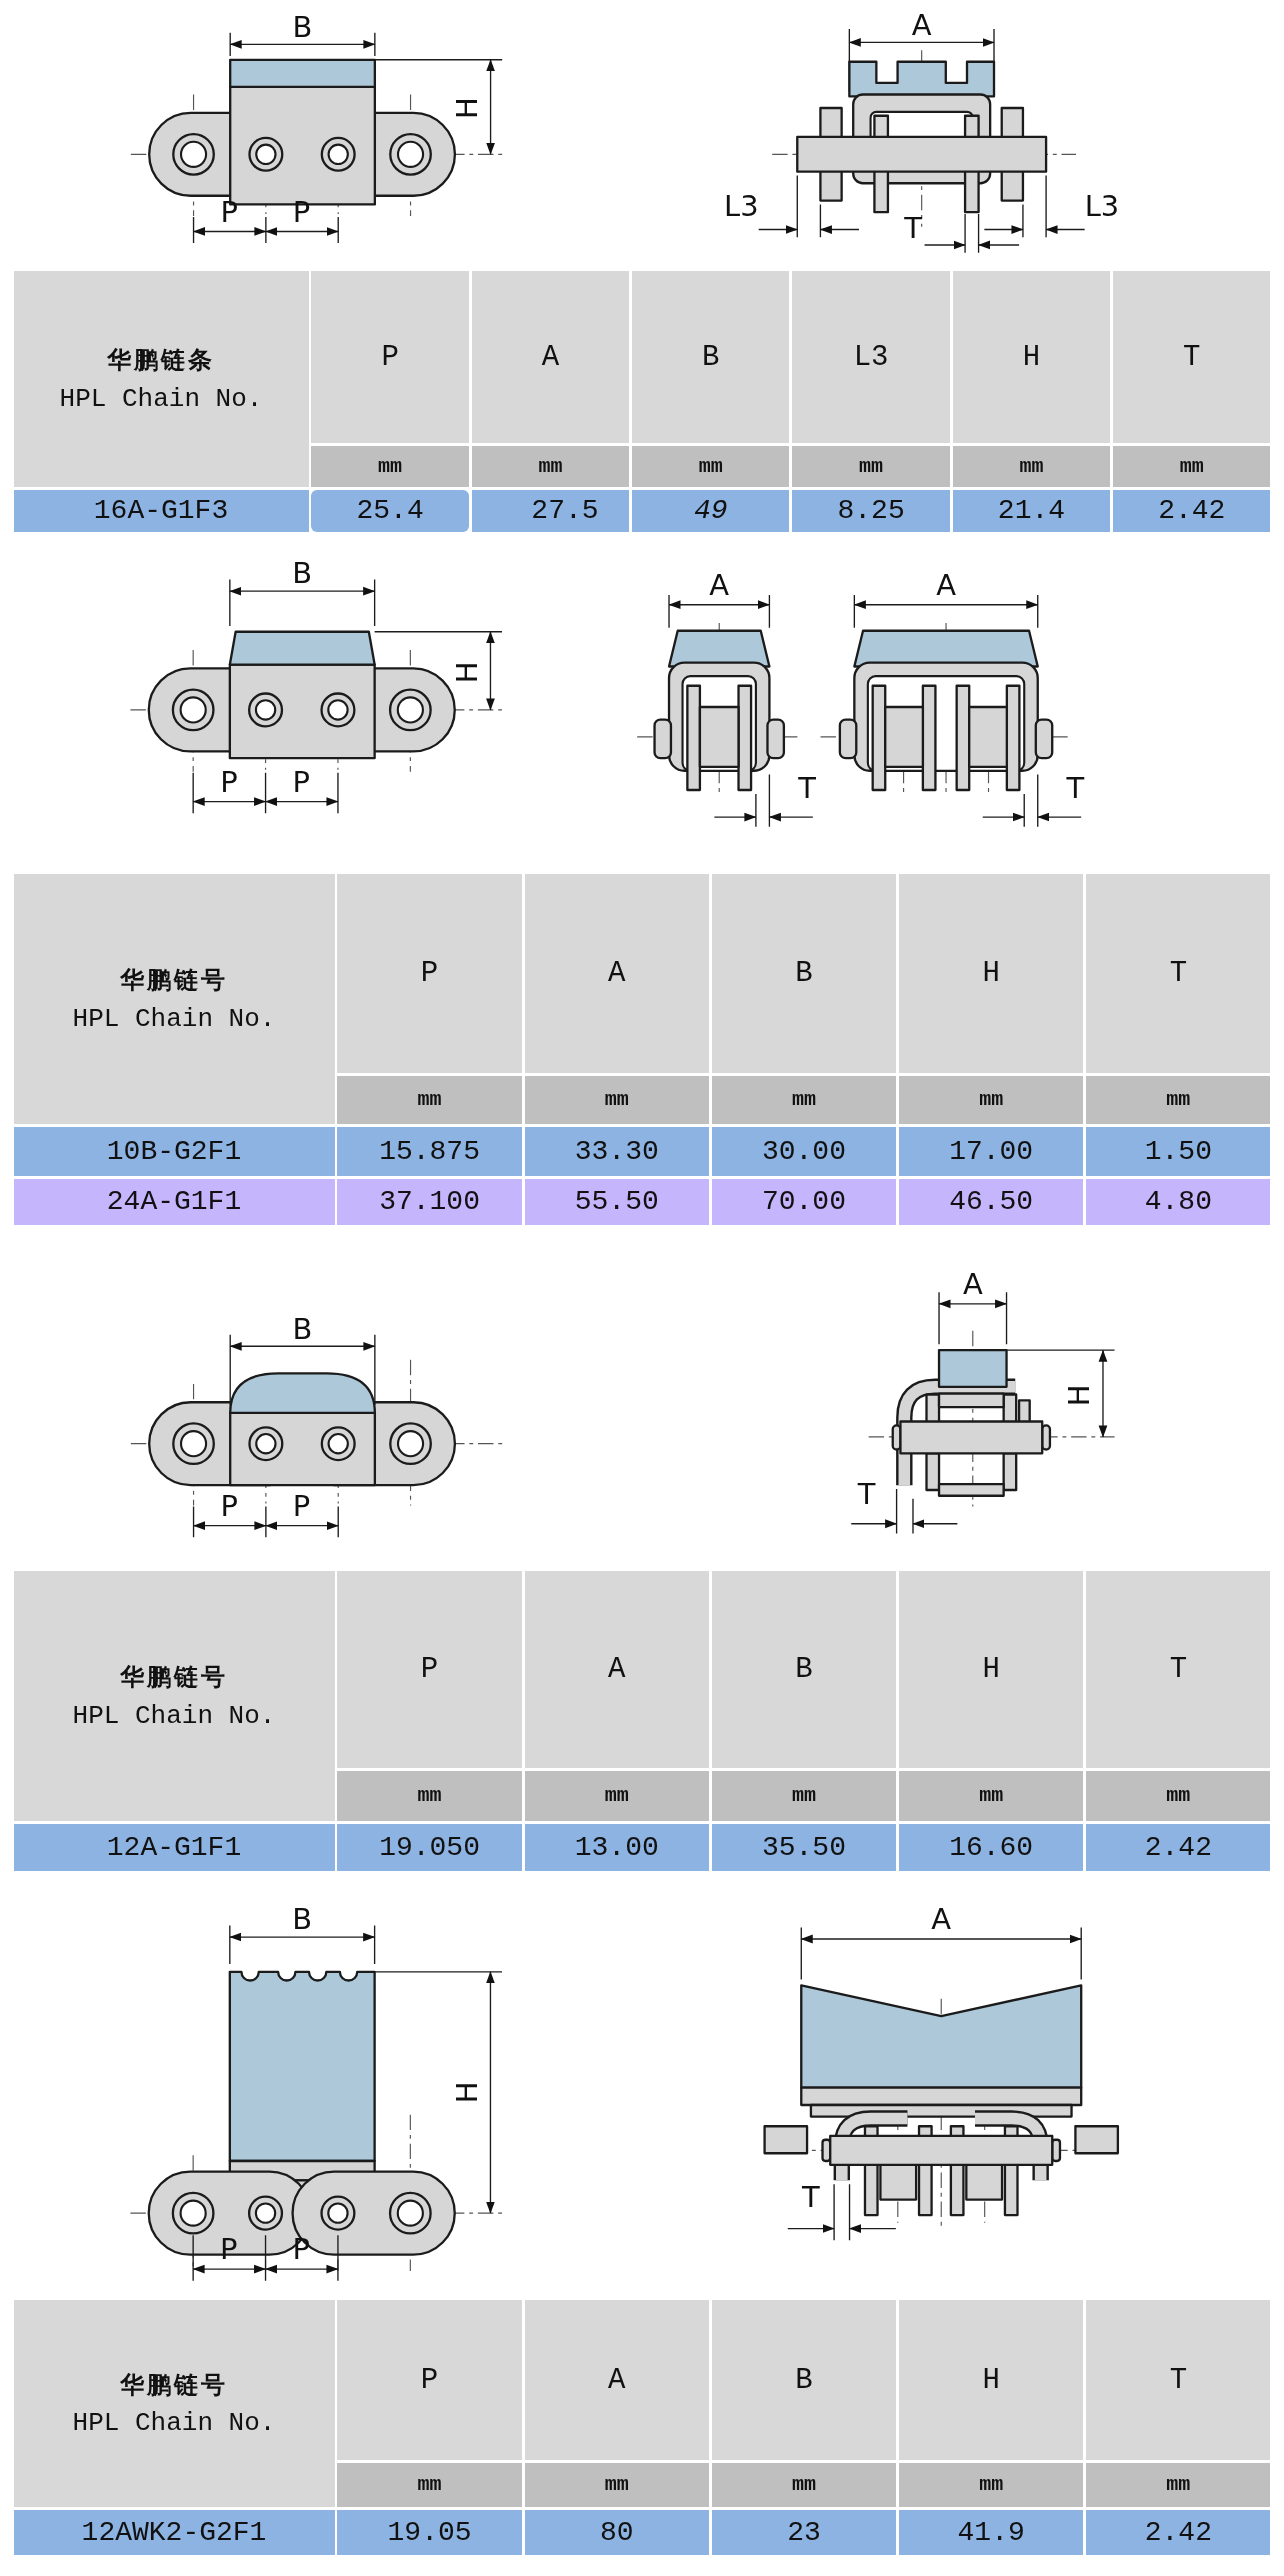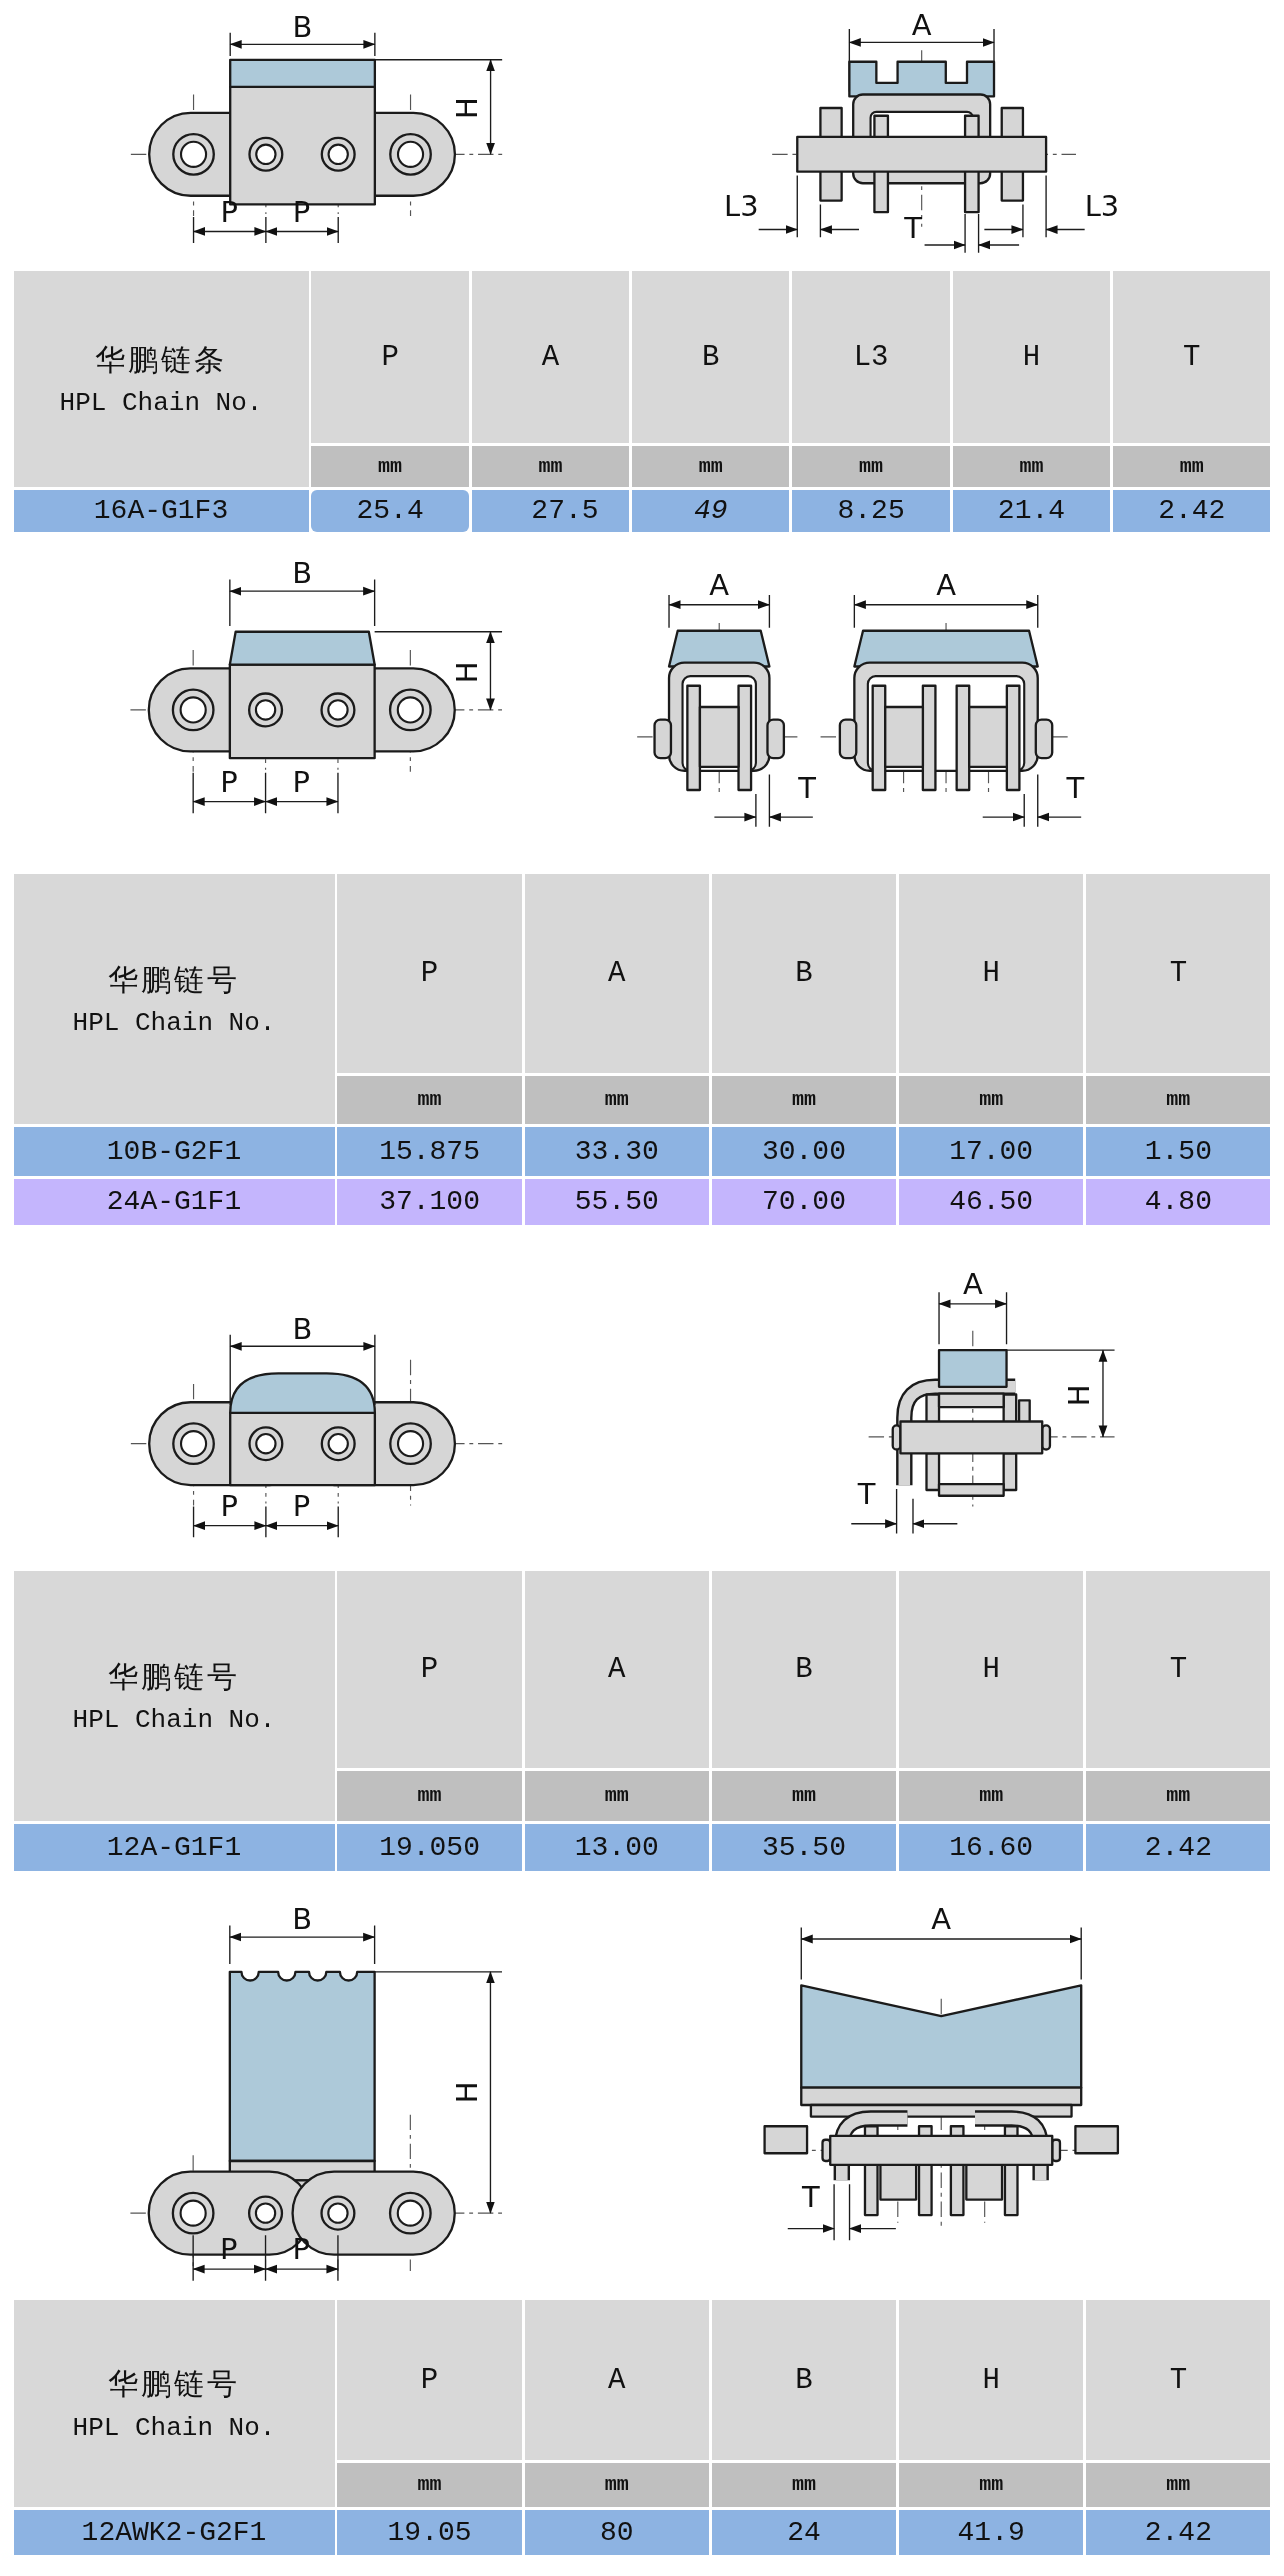--- a/index.html
+++ b/index.html
@@ -18,21 +18,21 @@
   
   .spec{position:absolute;left:13.5px;width:1257px;display:grid;column-gap:2.9px;row-gap:2.9px;}
   #t1{top:271px;grid-template-columns:295px repeat(6,1fr);grid-template-rows:172px 41px 42px;}
   #t2{top:874px;grid-template-columns:321px repeat(5,1fr);grid-template-rows:199px 48px 49px 46px;}
   #t3{top:1571px;grid-template-columns:321px repeat(5,1fr);grid-template-rows:197px 50px 47px;}
   #t4{top:2300px;grid-template-columns:321px repeat(5,1fr);grid-template-rows:160px 44px 45px;}
   .cell{display:flex;align-items:center;justify-content:center;color:#111;
         font-family:"Liberation Mono","DejaVu Sans Mono",monospace;}
   .head{background:#d8d8d8;font-size:29px;}
   .namehead{background:#d8d8d8;flex-direction:column;gap:7.7px;}
-  .namehead .zh{font-family:"DejaVu Sans",sans-serif;font-weight:400;font-size:30px;letter-spacing:2.9px;}
+  .namehead .zh{font-family:"DejaVu Sans",sans-serif;font-weight:700;font-size:24px;letter-spacing:2.9px;}
   .namehead .en{font-size:26px;}
   .unit{background:#bfbfbf;font-size:20px;font-weight:700;}
   .data{font-size:28px;}
   .hl{background:#8db3e2;}
   .plain{background:#c4b5fd;}
 </style>
 </head>
 <body>
 
 <div id="stage">
@@ -366,19 +366,19 @@
       <div class="cell head" style="grid-area: 1 / 5;">H</div>
       <div class="cell head" style="grid-area: 1 / 6;">T</div>
       <div class="cell unit" style="grid-area: 2 / 2;">mm</div>
       <div class="cell unit" style="grid-area: 2 / 3;">mm</div>
       <div class="cell unit" style="grid-area: 2 / 4;">mm</div>
       <div class="cell unit" style="grid-area: 2 / 5;">mm</div>
       <div class="cell unit" style="grid-area: 2 / 6;">mm</div>
       <div class="cell data hl" style="grid-area: 3 / 1;">12AWK2-G2F1</div>
       <div class="cell data hl" style="grid-area: 3 / 2;">19.05</div>
       <div class="cell data hl" style="grid-area: 3 / 3;">80</div>
-      <div class="cell data hl" style="grid-area: 3 / 4;">24</div>
+      <div class="cell data hl" style="grid-area: 3 / 4;">23</div>
       <div class="cell data hl" style="grid-area: 3 / 5;">41.9</div>
       <div class="cell data hl" style="grid-area: 3 / 6;">2.42</div>
     </div>
 
 </div>
 
 
 </body></html>

